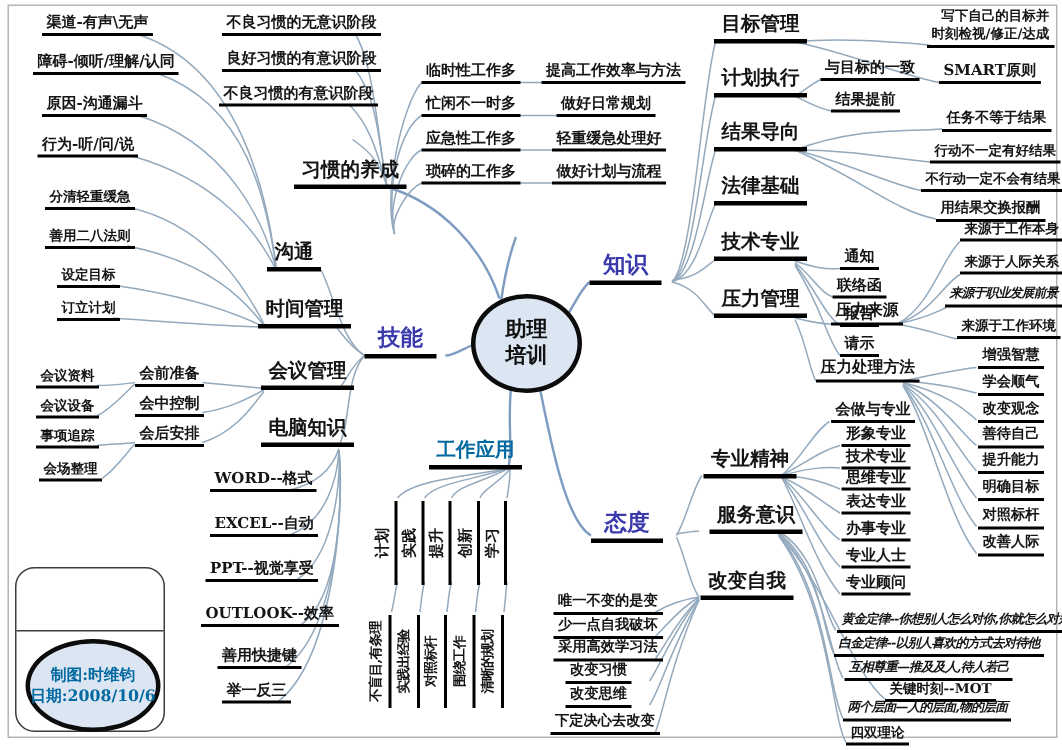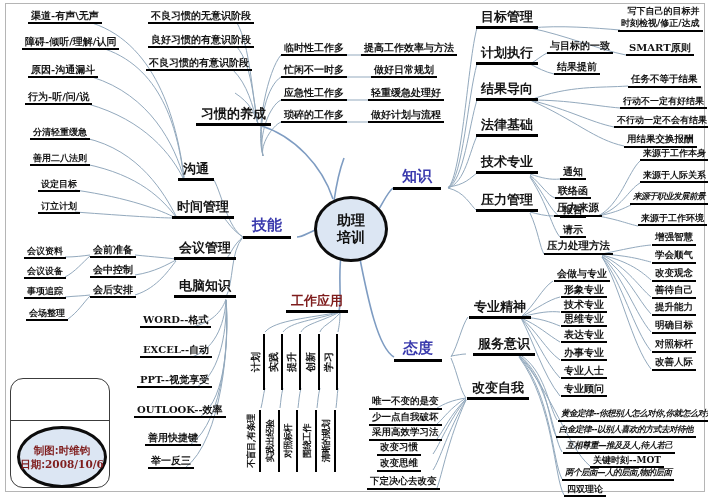--- a/index.html
+++ b/index.html
@@ -12,21 +12,21 @@
 
   .n{position:absolute;white-space:nowrap;font-weight:bold;color:#151515;line-height:1.12;
      border-bottom:2px solid #000;padding:0 3px 1px 3px;}
   .fs8{font-size:8.5px;letter-spacing:-0.5px;font-style:italic;}
   .fs9{font-size:9px;}
   .fs95{font-size:9.5px;}
   .fs10{font-size:10px;}
   .fs105{font-size:10.5px;}
   .l2{font-size:13px;border-bottom-width:3px;padding:0 5px 1px 5px;}
   .l1{font-size:15px;color:#3a3aad;border-bottom-width:3px;padding:0 9px 2px 9px;}
-  .red{color:#7f1d1d;}
+  .red{color:#0369a1;}
 
   .center-node{position:absolute;left:314px;top:196px;width:68px;height:60px;background:#dce6f3;
      border:3px solid #0c0c0c;border-radius:50%;display:flex;flex-direction:column;align-items:center;
      justify-content:center;font-size:14px;font-weight:bold;color:#111;line-height:1.25;}
 
   .vn{position:absolute;height:14px;line-height:13px;font-size:10px;font-weight:bold;color:#151515;
       border-bottom:2.5px solid #000;text-align:center;transform-origin:0 100%;transform:rotate(-90deg);}
   .vn2{font-size:9px;letter-spacing:-0.5px;}
 
   .two{line-height:1.35;text-align:right;}

